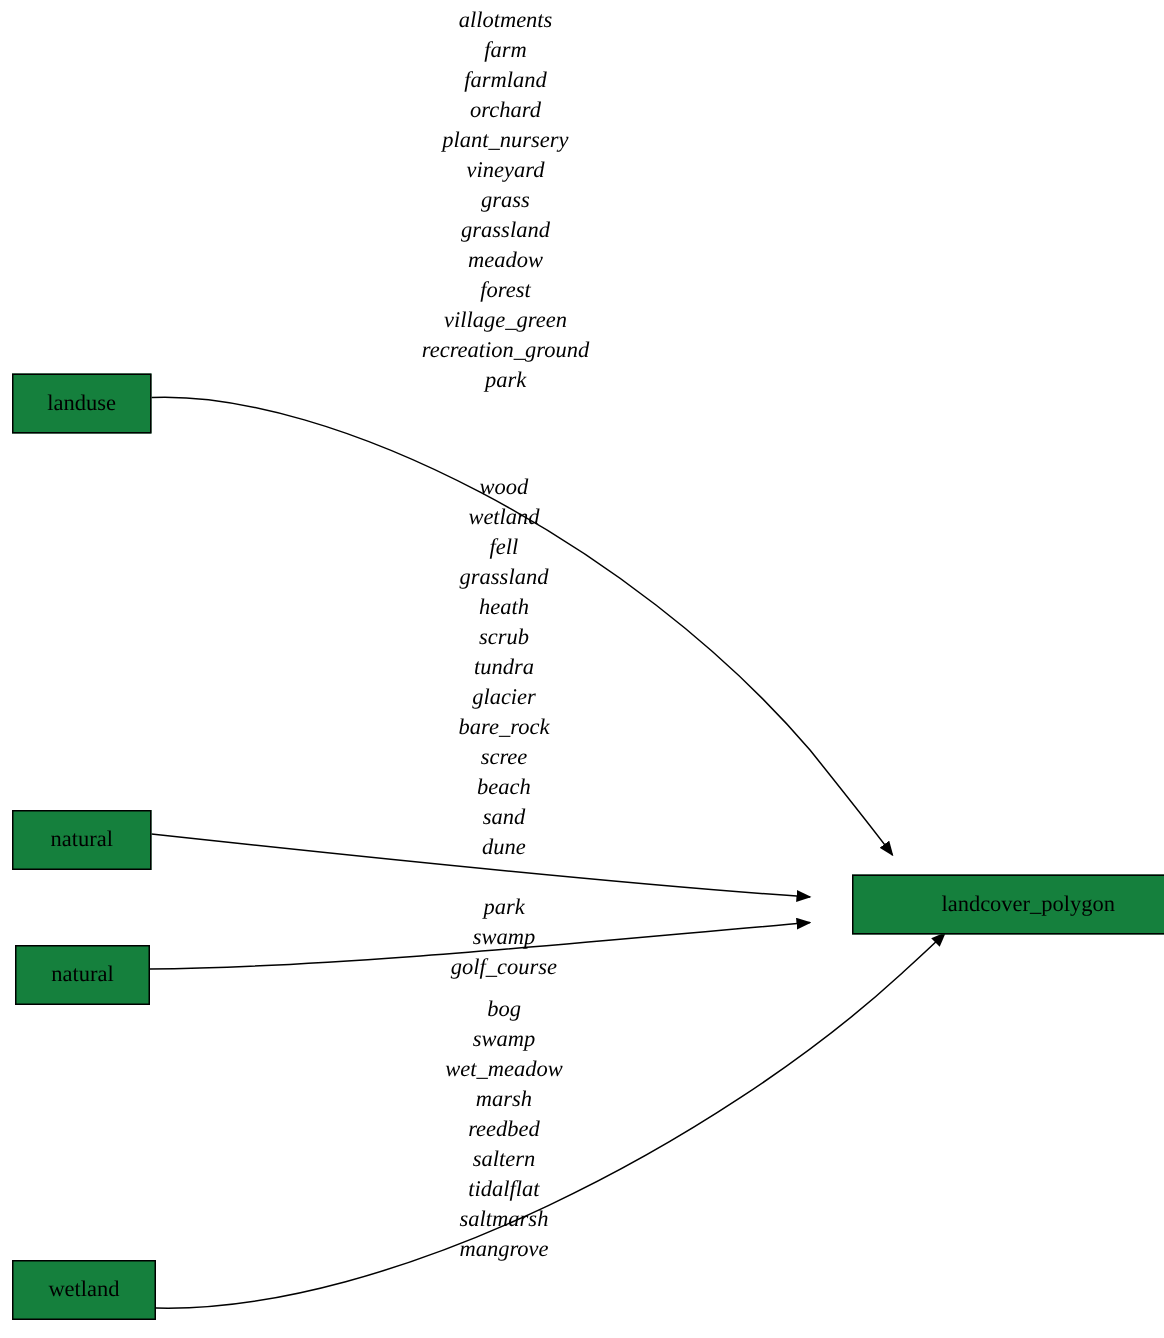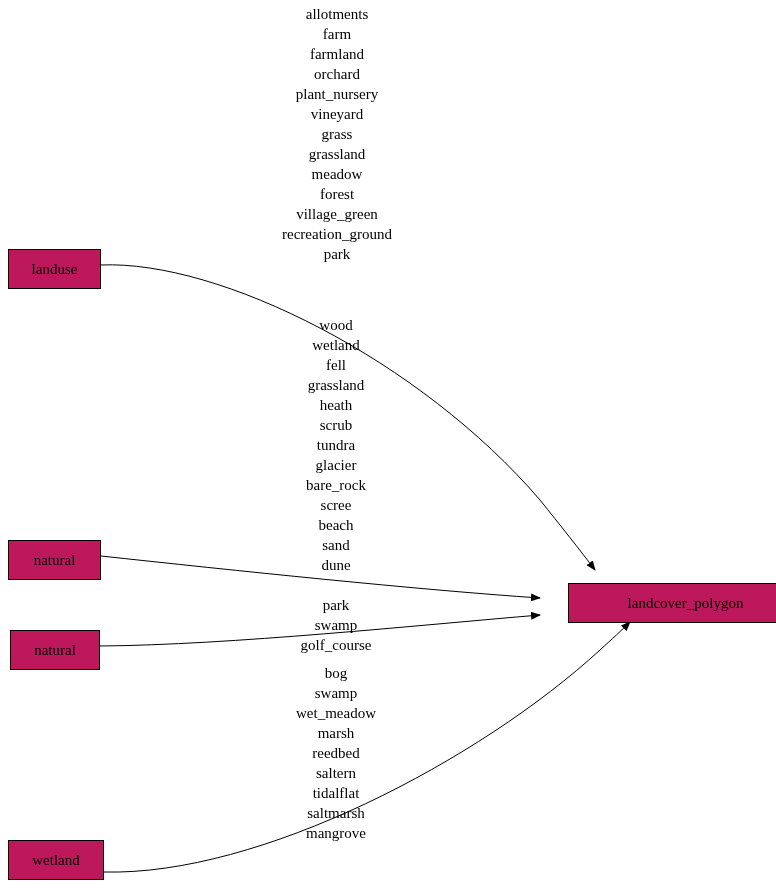--- a/index.html
+++ b/index.html
@@ -19,37 +19,38 @@
     position: absolute;
     left: 0;
     top: 0;
     width: 776px;
     height: 892px;
   }
   .node-box {
     position: absolute;
     box-sizing: border-box;
     border: 1px solid #000000;
-    background: #be185d;
+    background: #15803d;
     font-size: 15px;
     line-height: 1;
     display: flex;
     align-items: center;
     justify-content: center;
     white-space: nowrap;
   }
   .edge-labels {
     position: absolute;
     text-align: center;
     font-size: 15px;
     line-height: 20px;
     white-space: pre;
   }
   .label-line {
     display: block;
+    font-style: italic;
   }
   svg.wires {
     position: absolute;
     left: 0;
     top: 0;
     width: 776px;
     height: 892px;
     pointer-events: none;
   }
 </style>

